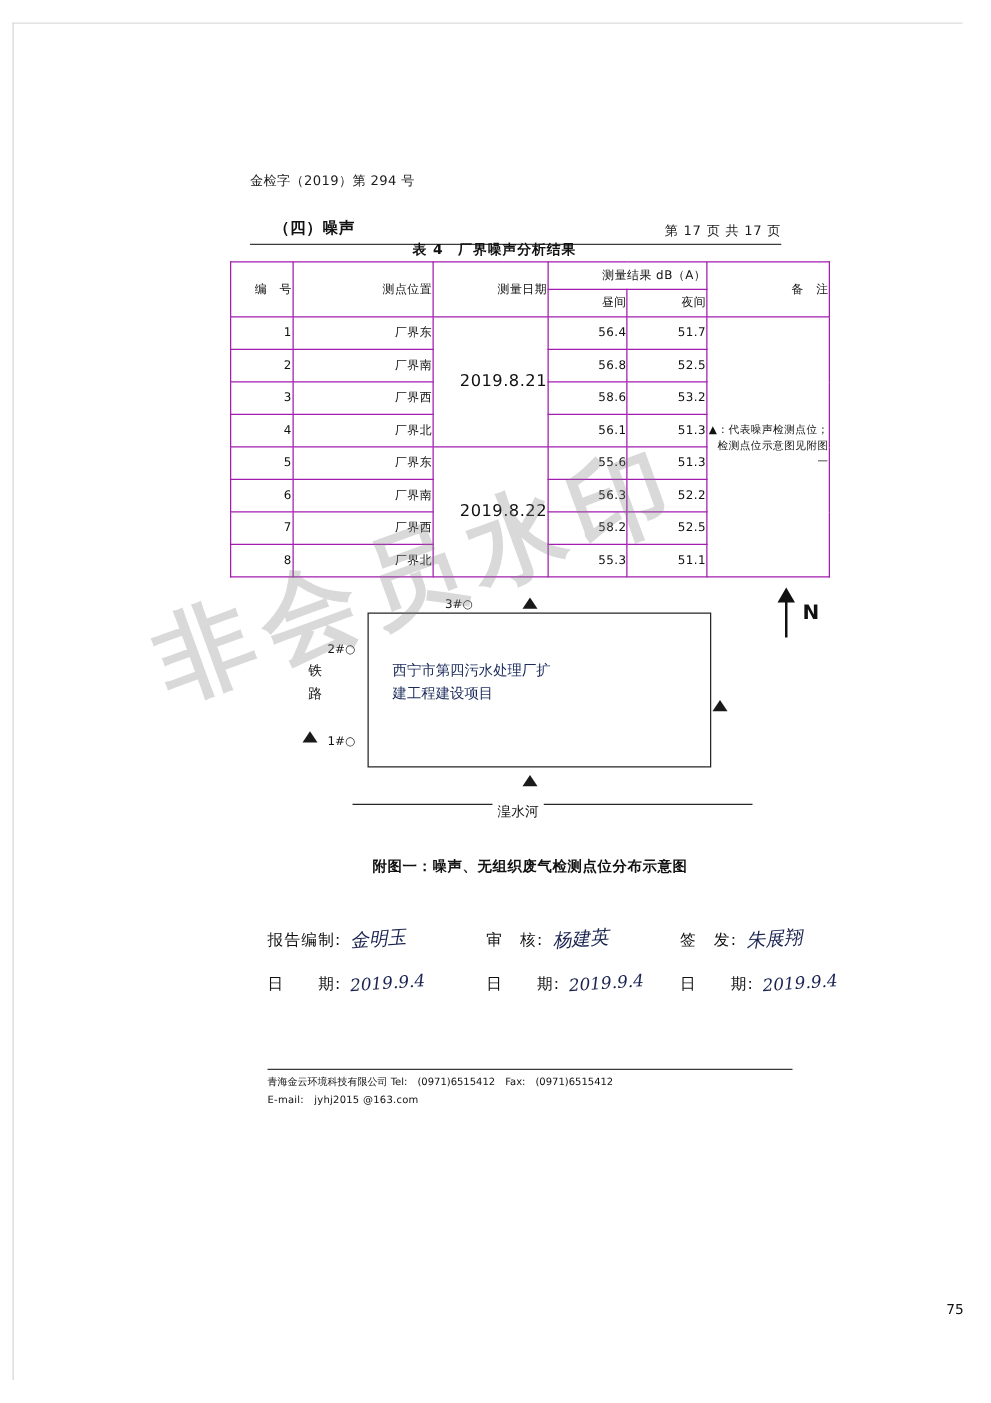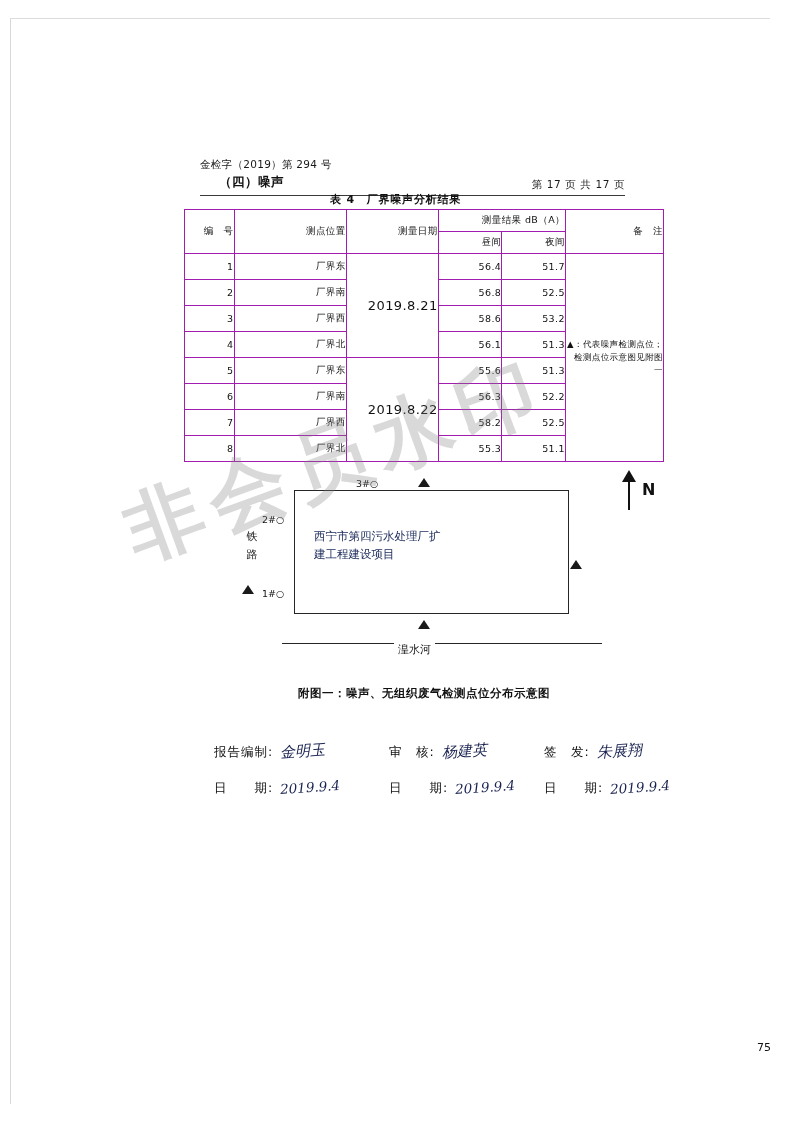--- a/index.html
+++ b/index.html
@@ -37,21 +37,21 @@
     width: 793px; height: 1122px;
   }
 
   
   .doc-header {
     position: absolute;
     left: 200px; top: 138px;
     width: 425px;
     display: flex;
     justify-content: space-between;
-    align-items: center;
+    align-items: flex-start;
     font-size: 10.5px;
     color: #1a1a1a;
     padding-bottom: 3px;
     border-bottom: 1px solid #3a3a3a;
   }
   .doc-header .left { letter-spacing: .3px; }
   .doc-header .right { letter-spacing: .6px; margin-top: 40px; }
 
   
   .section-title {
@@ -418,18 +418,22 @@
           <span>签　发:</span>
           <span class="hand">朱展翔</span>
         </div>
         <div class="sign-line">
           <span>日　　期:</span>
           <span class="hand small">2019.9.4</span>
         </div>
       </div>
     </div>
 
+    <div class="footer">
+      <div class="line1">青海金云环境科技有限公司 Tel:　(0971)6515412　Fax:　(0971)6515412</div>
+      <div class="line2">E-mail:　jyhj2015 @163.com</div>
+    </div>
 
     <div class="page-number">75</div>
 
     <div class="watermark">非会员水印</div>
   </div>
 </div>
 
 </body></html>

